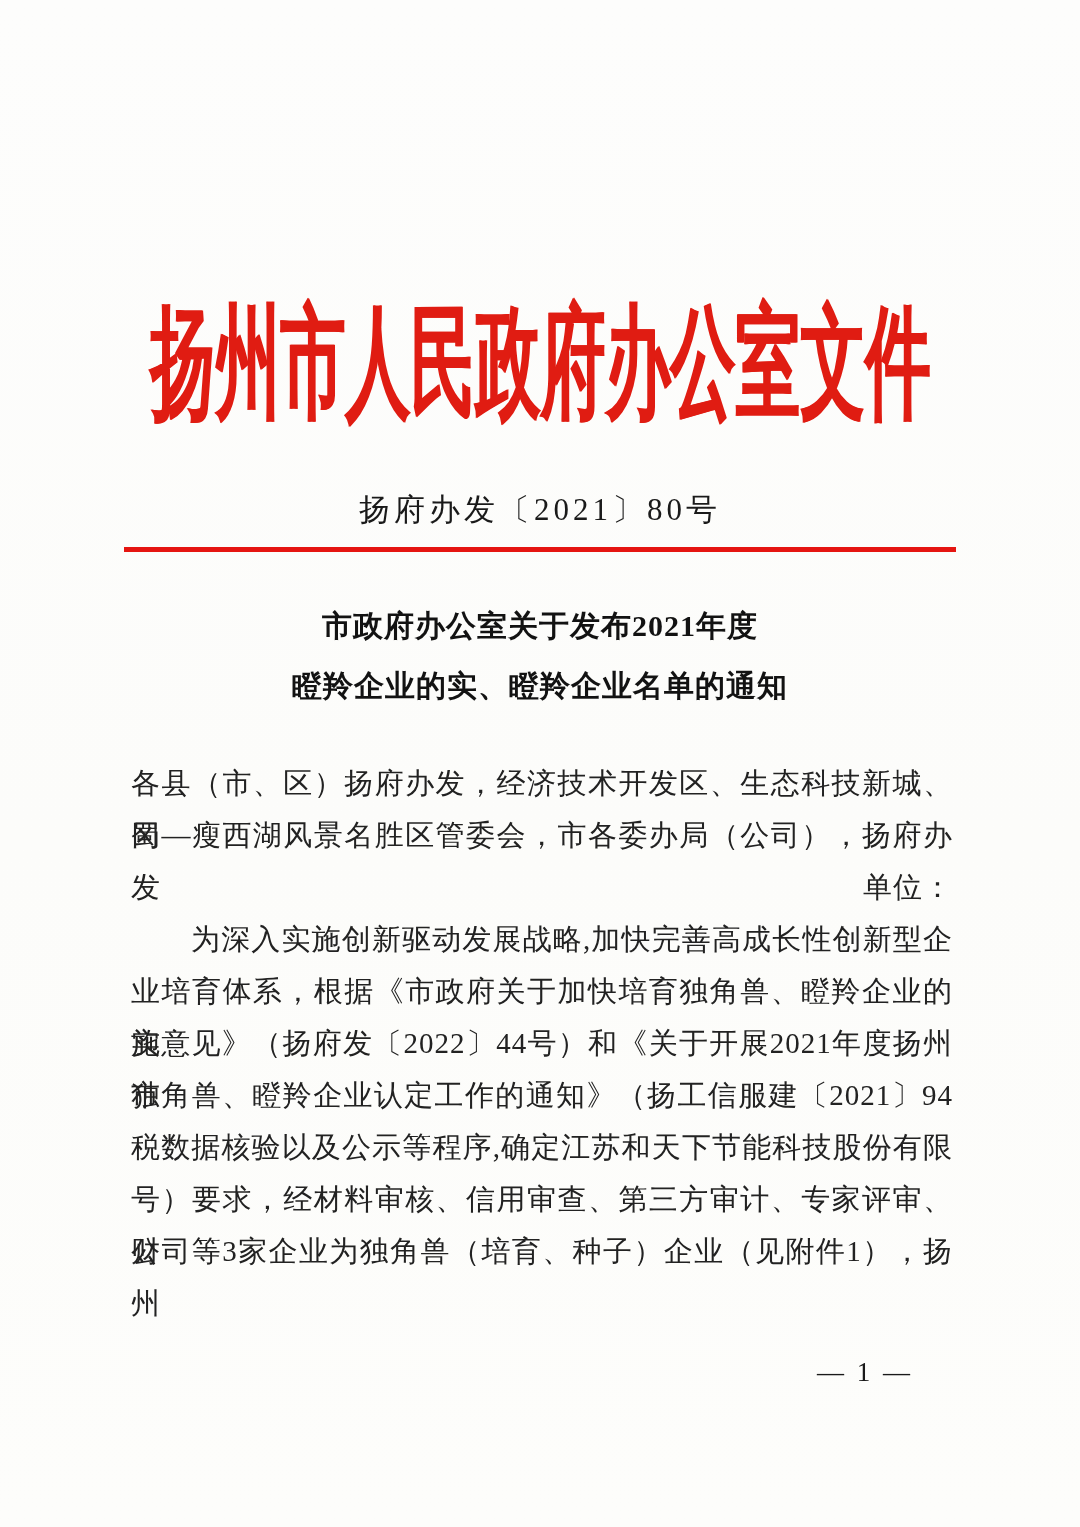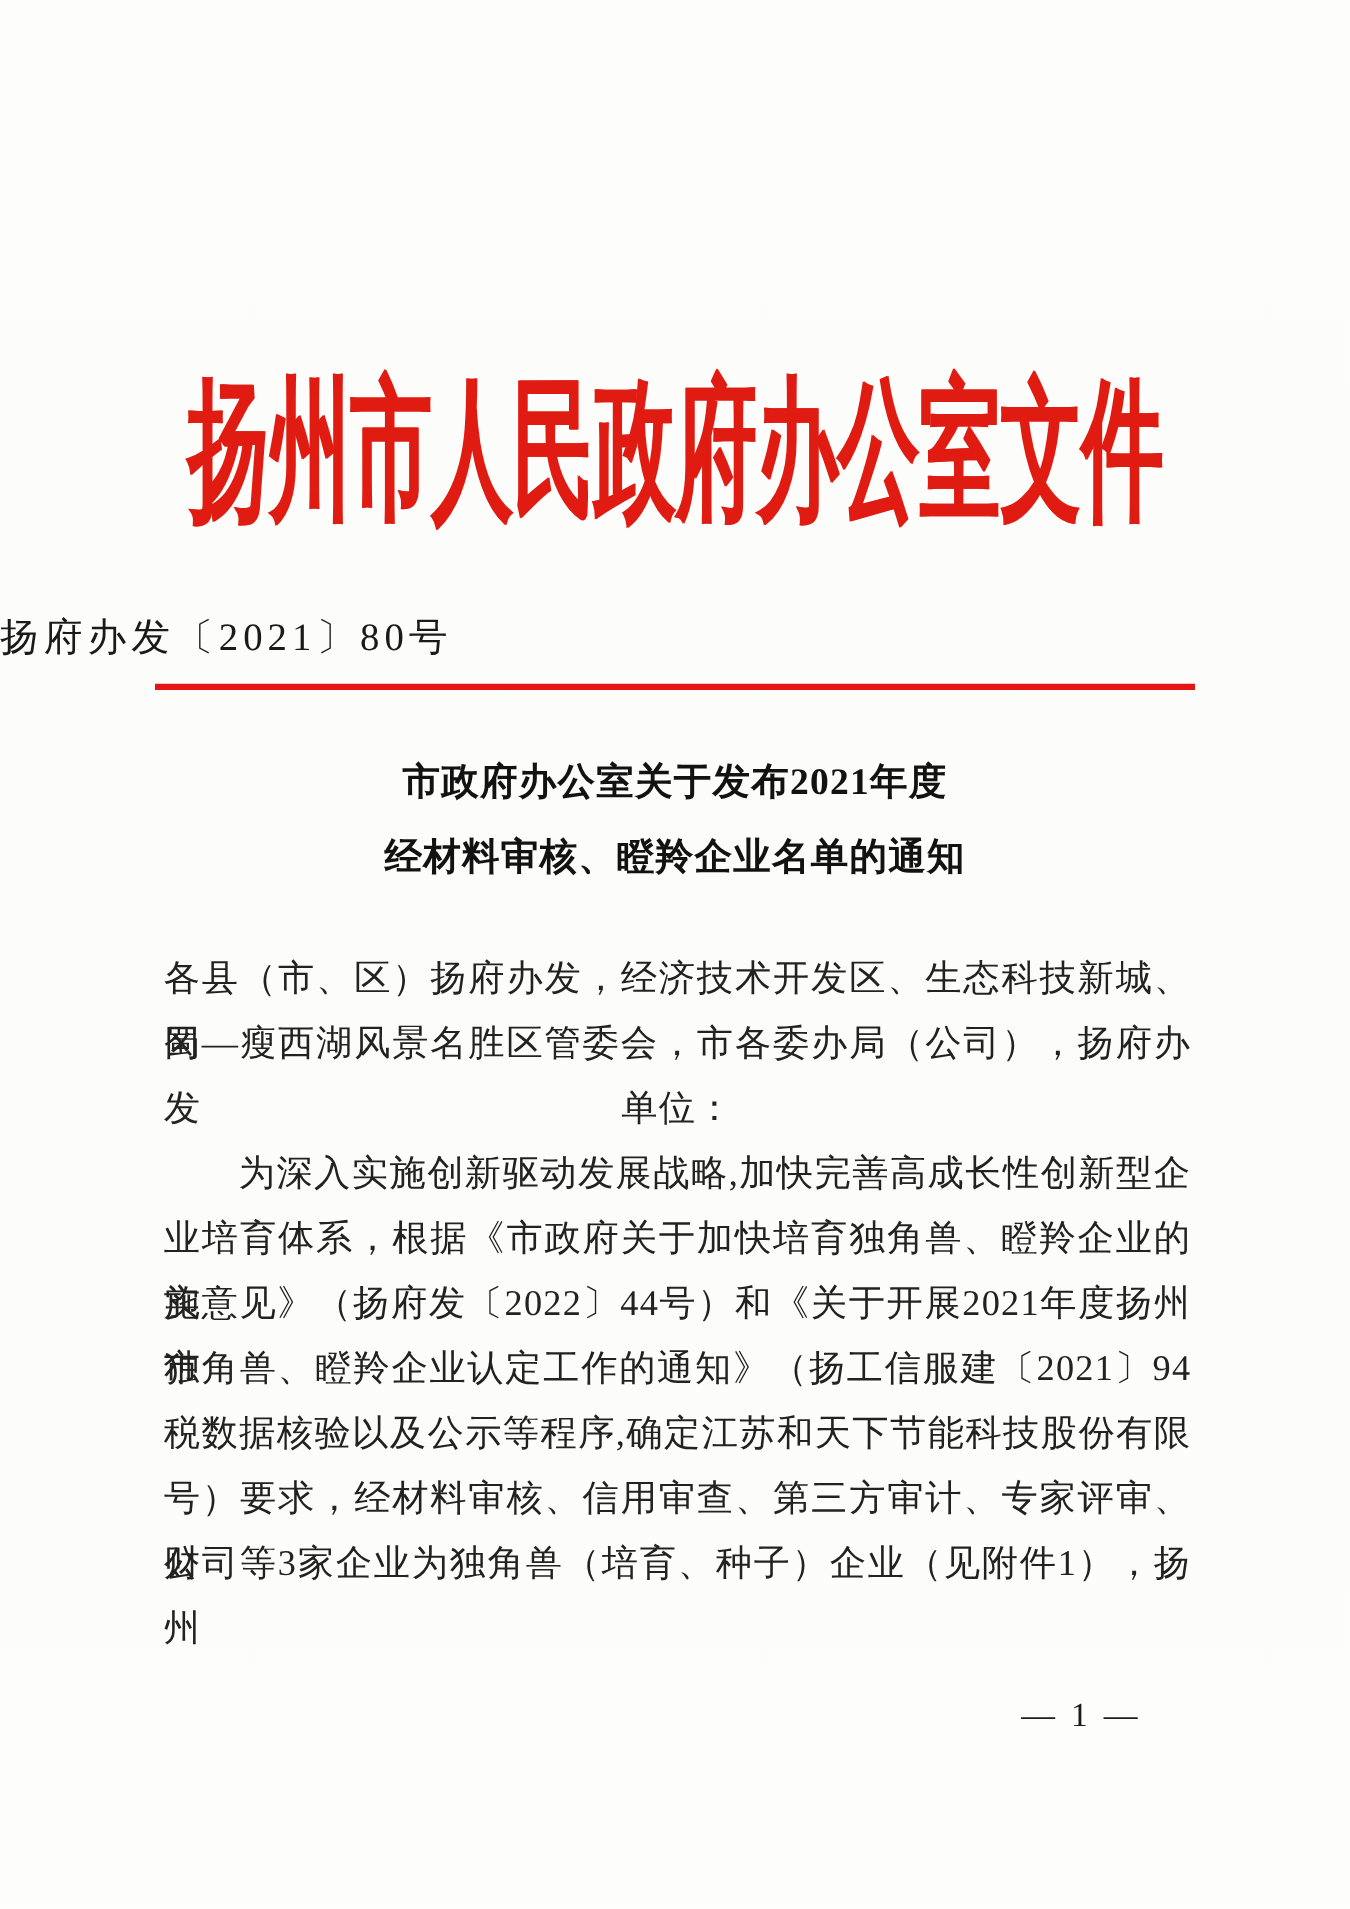--- a/index.html
+++ b/index.html
@@ -36,20 +36,21 @@
     line-height: 1;
     transform: scaleY(1.9);
     transform-origin: center top;
     text-shadow: 1px 0 0 var(--red);
   }
   .doc-number {
     position: absolute;
     top: 492px;
     left: 0;
     right: 0;
+    text-align: center;
     font-size: 31px;
     letter-spacing: 4px;
     color: #1a1a1a;
     line-height: 36px;
   }
   .red-rule {
     position: absolute;
     top: 547px;
     left: 124px;
     width: 832px;
@@ -73,21 +74,21 @@
     top: 757px;
     left: 131px;
     width: 822px;
     font-size: 29px;
     color: #222222;
   }
   .line {
     height: 52px;
     line-height: 52px;
     letter-spacing: 1px;
-    text-align: center;
+    text-align: right;
     white-space: nowrap;
   }
   .line.fill {
     white-space: normal;
     text-align: justify;
     text-align-last: justify;
     text-justify: inter-character;
   }
   .line.indent {
     padding-left: 60px;
@@ -110,21 +111,21 @@
 
 <div class="page">
   <div class="header-title">扬州市人民政府办公室文件</div>
 
   <div class="doc-number">扬府办发〔2021〕80号</div>
 
   <div class="red-rule"></div>
 
   <div class="doc-title">
     <div>市政府办公室关于发布2021年度</div>
-    <div>经材料审核、瞪羚企业名单的通知</div>
+    <div>瞪羚企业的实、瞪羚企业名单的通知</div>
   </div>
 
   <div class="body-text">
       <div class="line fill">各县（市、区）扬府办发，经济技术开发区、生态科技新城、蜀</div>
       <div class="line fill">冈—瘦西湖风景名胜区管委会，市各委办局（公司），扬府办发</div>
       <div class="line">单位：</div>
       <div class="line fill indent">为深入实施创新驱动发展战略,加快完善高成长性创新型企</div>
       <div class="line fill">业培育体系，根据《市政府关于加快培育独角兽、瞪羚企业的实</div>
       <div class="line fill">施意见》（扬府发〔2022〕44号）和《关于开展2021年度扬州市</div>
       <div class="line fill">独角兽、瞪羚企业认定工作的通知》（扬工信服建〔2021〕94</div>

